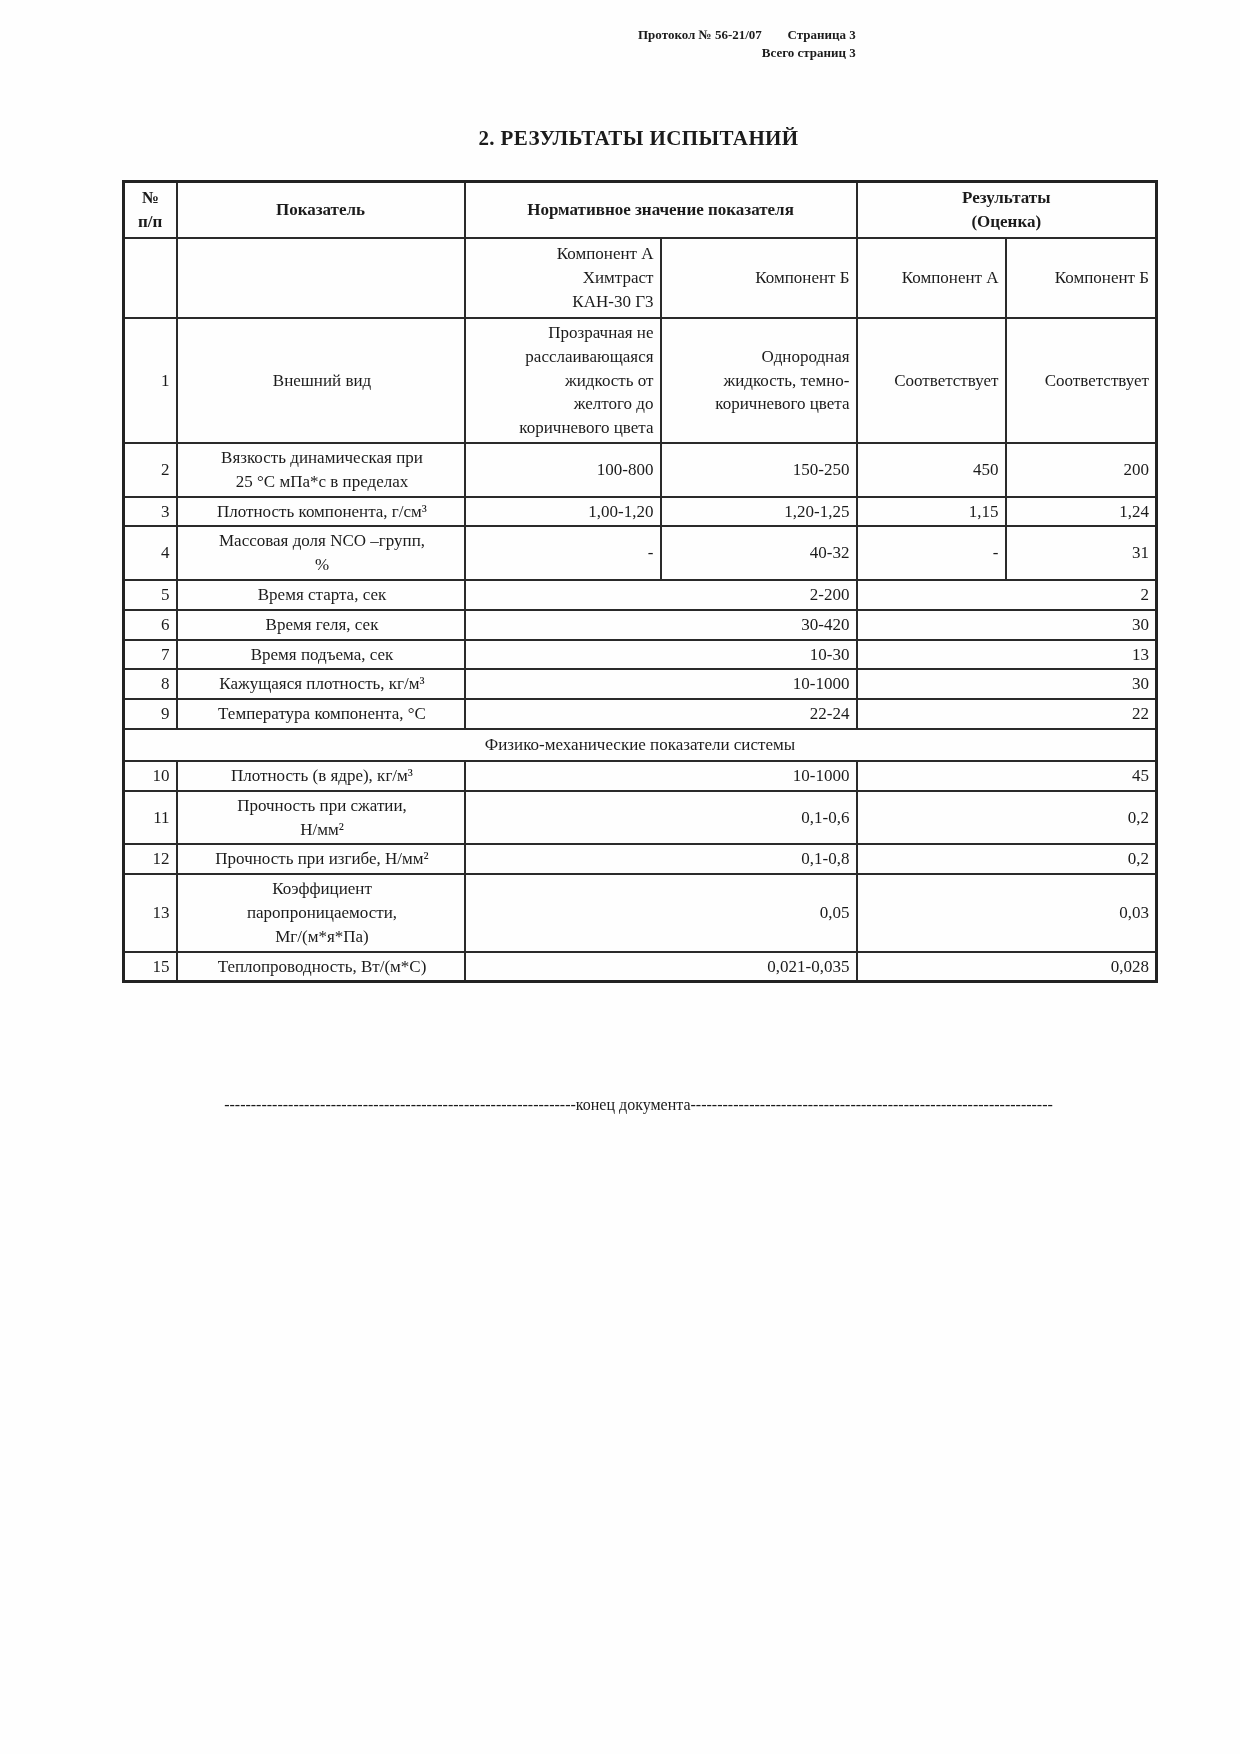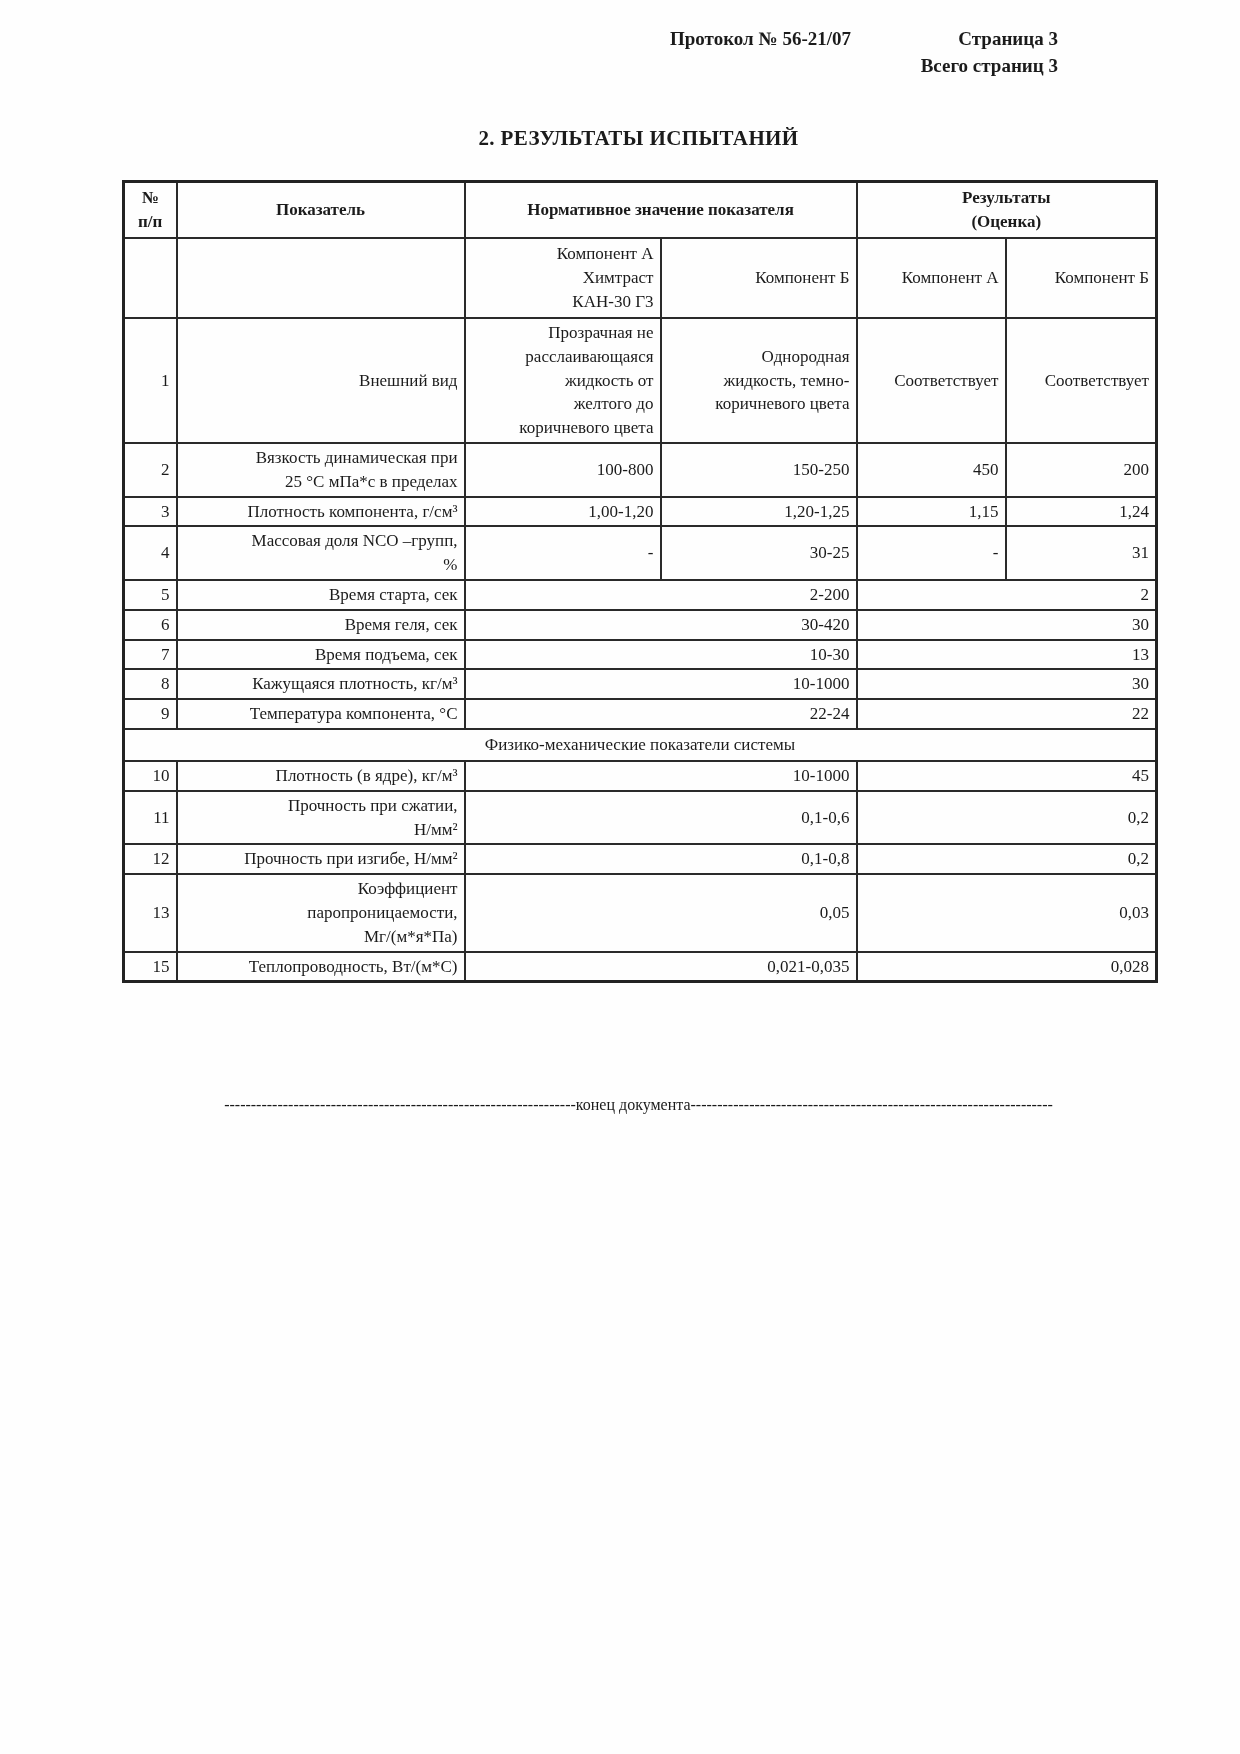--- a/index.html
+++ b/index.html
@@ -3,23 +3,23 @@
 <meta charset="utf-8">
 <style>
   html,body { margin:0; padding:0; background:#e8e8e8; }
   .page {
     position:relative; width:1240px; height:1754px; margin:0 auto;
     background:#fefefe; color:#1b1b1b;
     font-family:"Liberation Serif","DejaVu Serif",serif;
     overflow:hidden;
   }
   .doc-header {
-    position:absolute; top:26px; left:670px; width:388px;
-    display:flex; justify-content:space-between;
-    font-weight:bold; font-size:19px; line-height:1.4;
+    position:absolute; top:26px; left:638px; width:388px;
+    display:flex; justify-content:flex-start;
+    font-weight:bold; font-size:13px; line-height:1.4;
   }
   .doc-header .pages { text-align:right; white-space:pre-line; }
   .doc-title {
     position:absolute; top:126px; left:122px; width:1033px;
     text-align:center; font-weight:bold; font-size:21px; letter-spacing:0.4px;
   }
   table.results-table {
     position:absolute; top:180px; left:122px; width:1033px;
     border-collapse:collapse; table-layout:fixed;
     font-size:17px; border:3px solid #232323;
@@ -27,21 +27,21 @@
   th, td {
     border:2px solid #2a2a2a;
     padding:2px 6px;
     vertical-align:middle;
     line-height:1.4;
     white-space:pre-line;
     overflow:hidden;
   }
   th { font-weight:bold; text-align:center; }
   td.center { text-align:right; }
-  td.label  { text-align:right; padding-left:9px; }
+  td.label  { text-align:center; padding-left:9px; }
   td.section { text-align:center; font-weight:normal; height:26px; }
   tr.hdr th { height:50px; }
   tr.components td { height:74px; }
   .end-line {
     position:absolute; top:1096px; left:122px; width:1033px;
     text-align:center; font-size:16px; white-space:nowrap; letter-spacing:0;
   }
 </style>
 </head>
 <body>
@@ -115,21 +115,21 @@
           <td class="center">1,00-1,20</td>
           <td class="center">1,20-1,25</td>
           <td class="center">1,15</td>
           <td class="center">1,24</td>
         </tr>
         <tr>
           <td class="center">4</td>
           <td class="label">Массовая доля NCO –групп,
 %</td>
           <td class="center">-</td>
-          <td class="center">30-25</td>
+          <td class="center">40-32</td>
           <td class="center">-</td>
           <td class="center">31</td>
         </tr>
         <tr>
           <td class="center">5</td>
           <td class="label">Время старта, сек</td>
           <td class="center" colspan="2">2-200</td>
           <td class="center" colspan="2">2</td>
         </tr>
         <tr>

